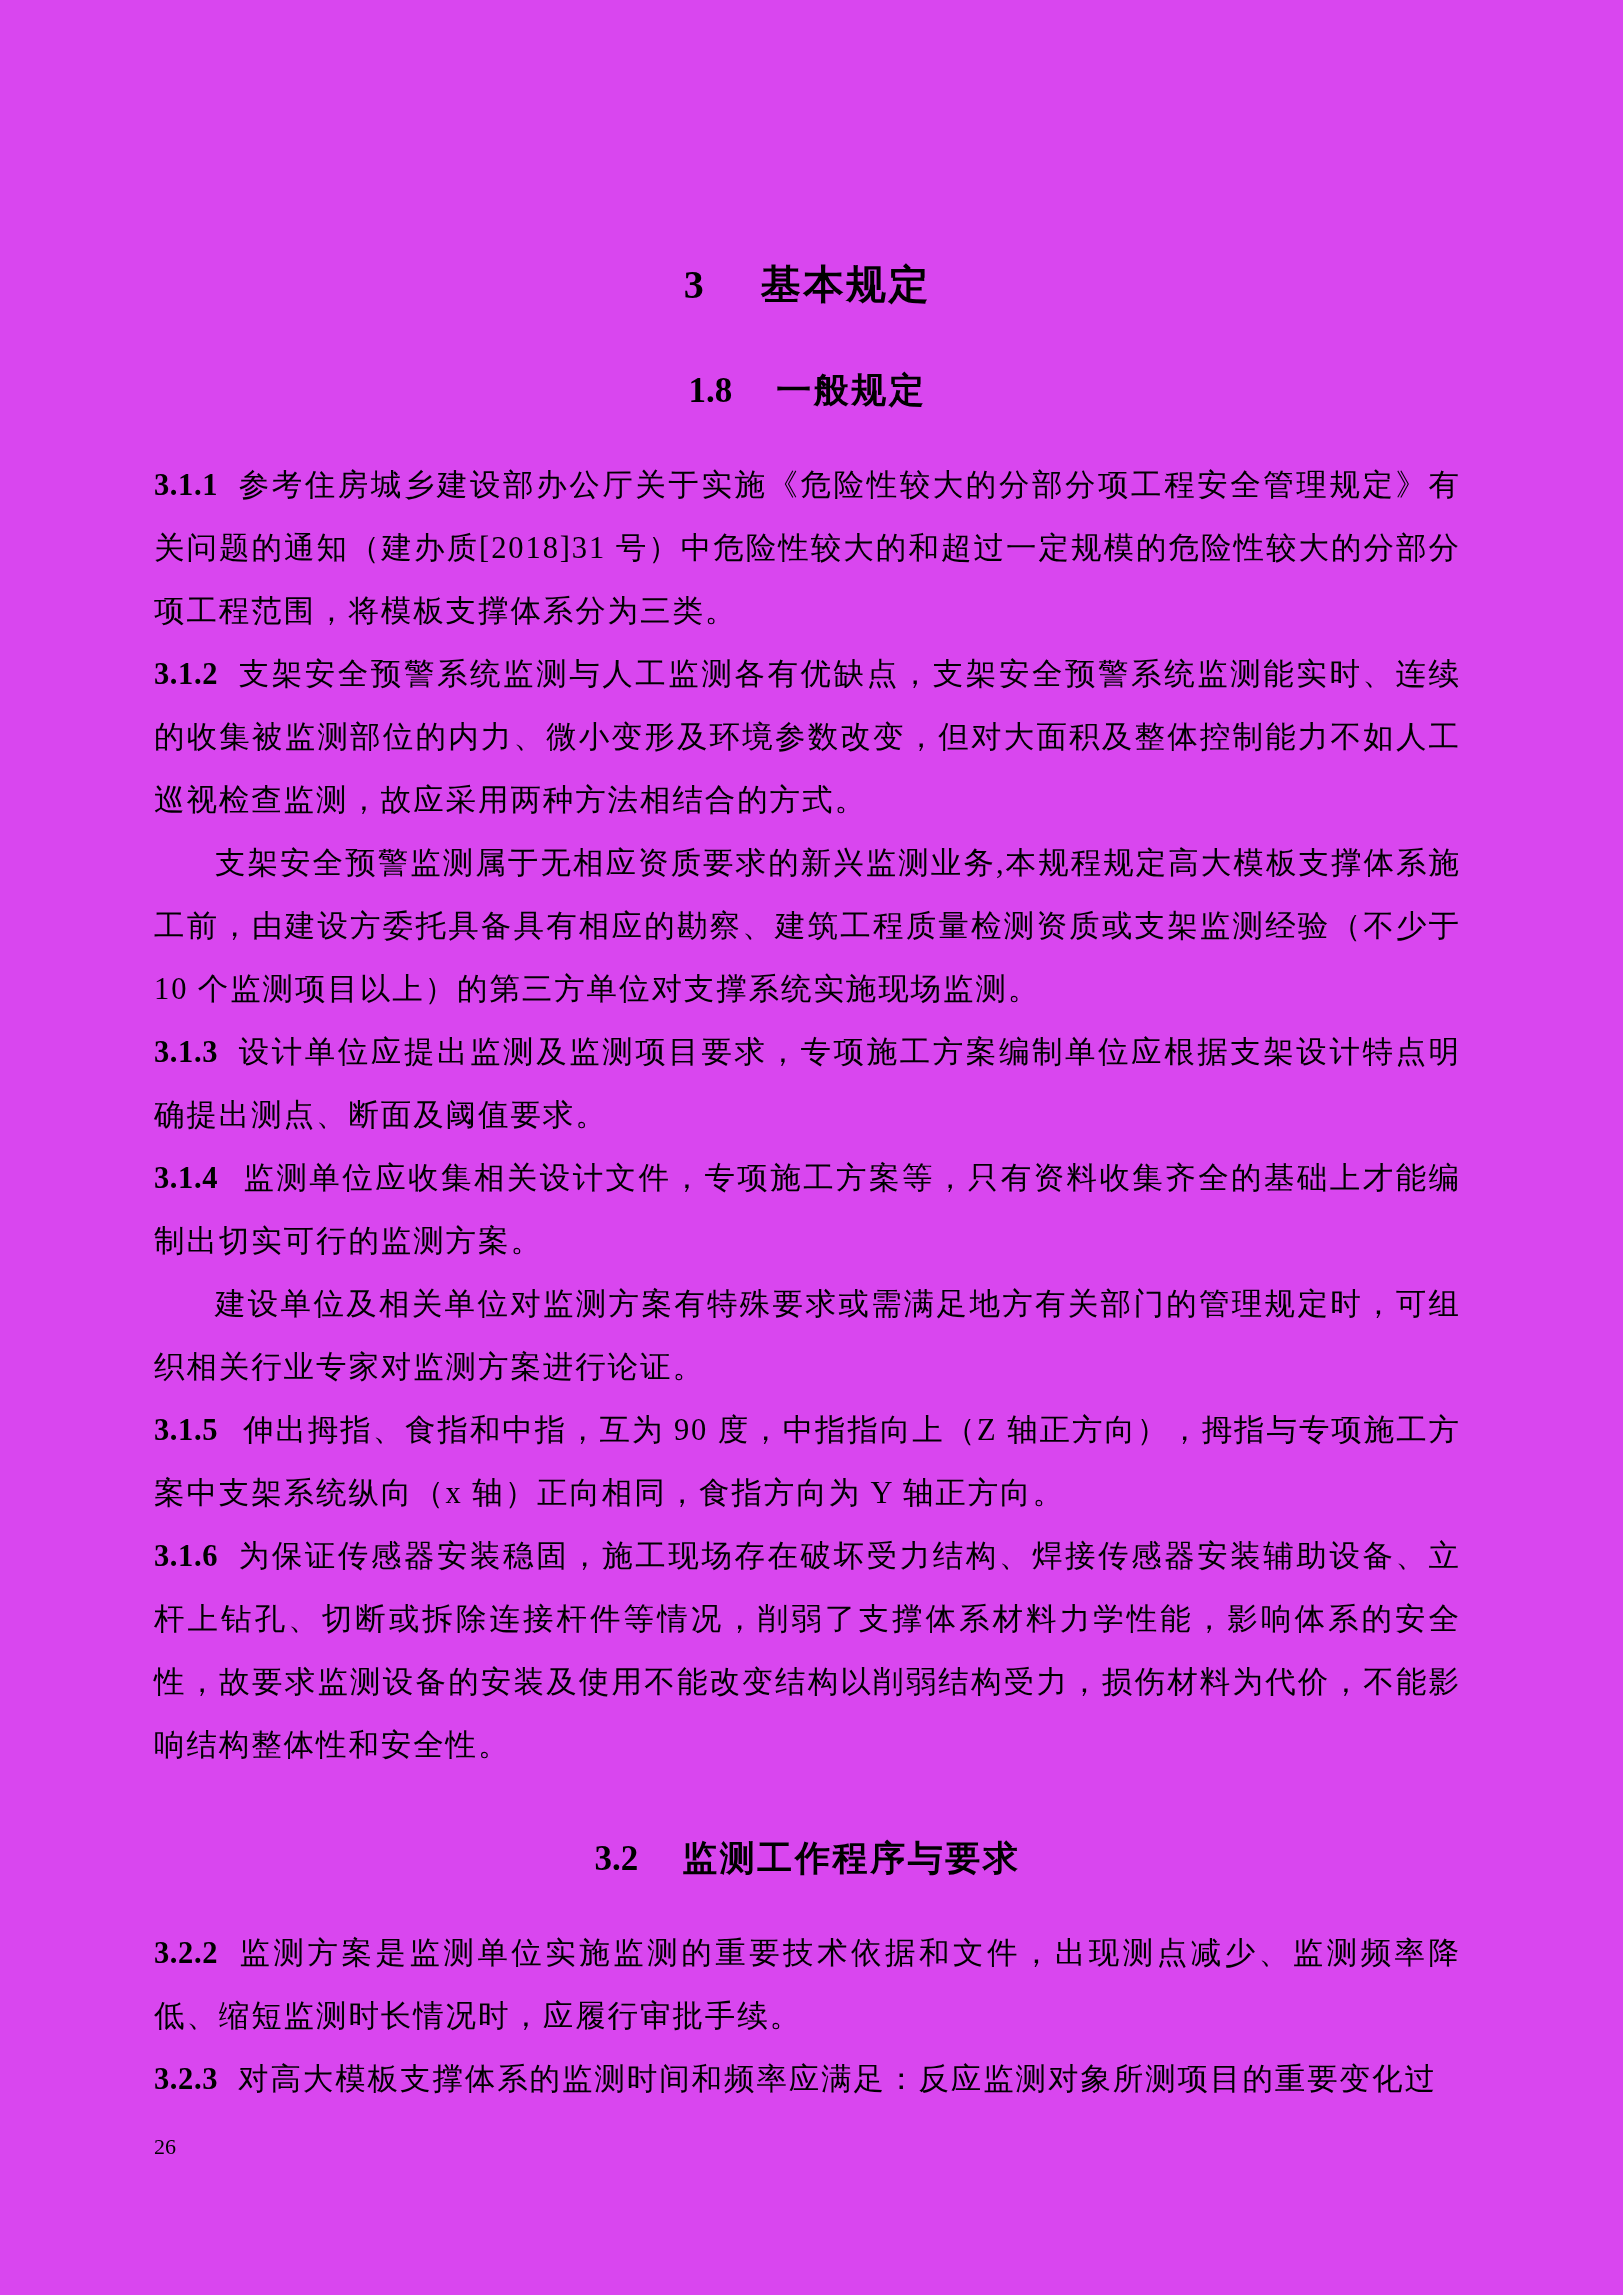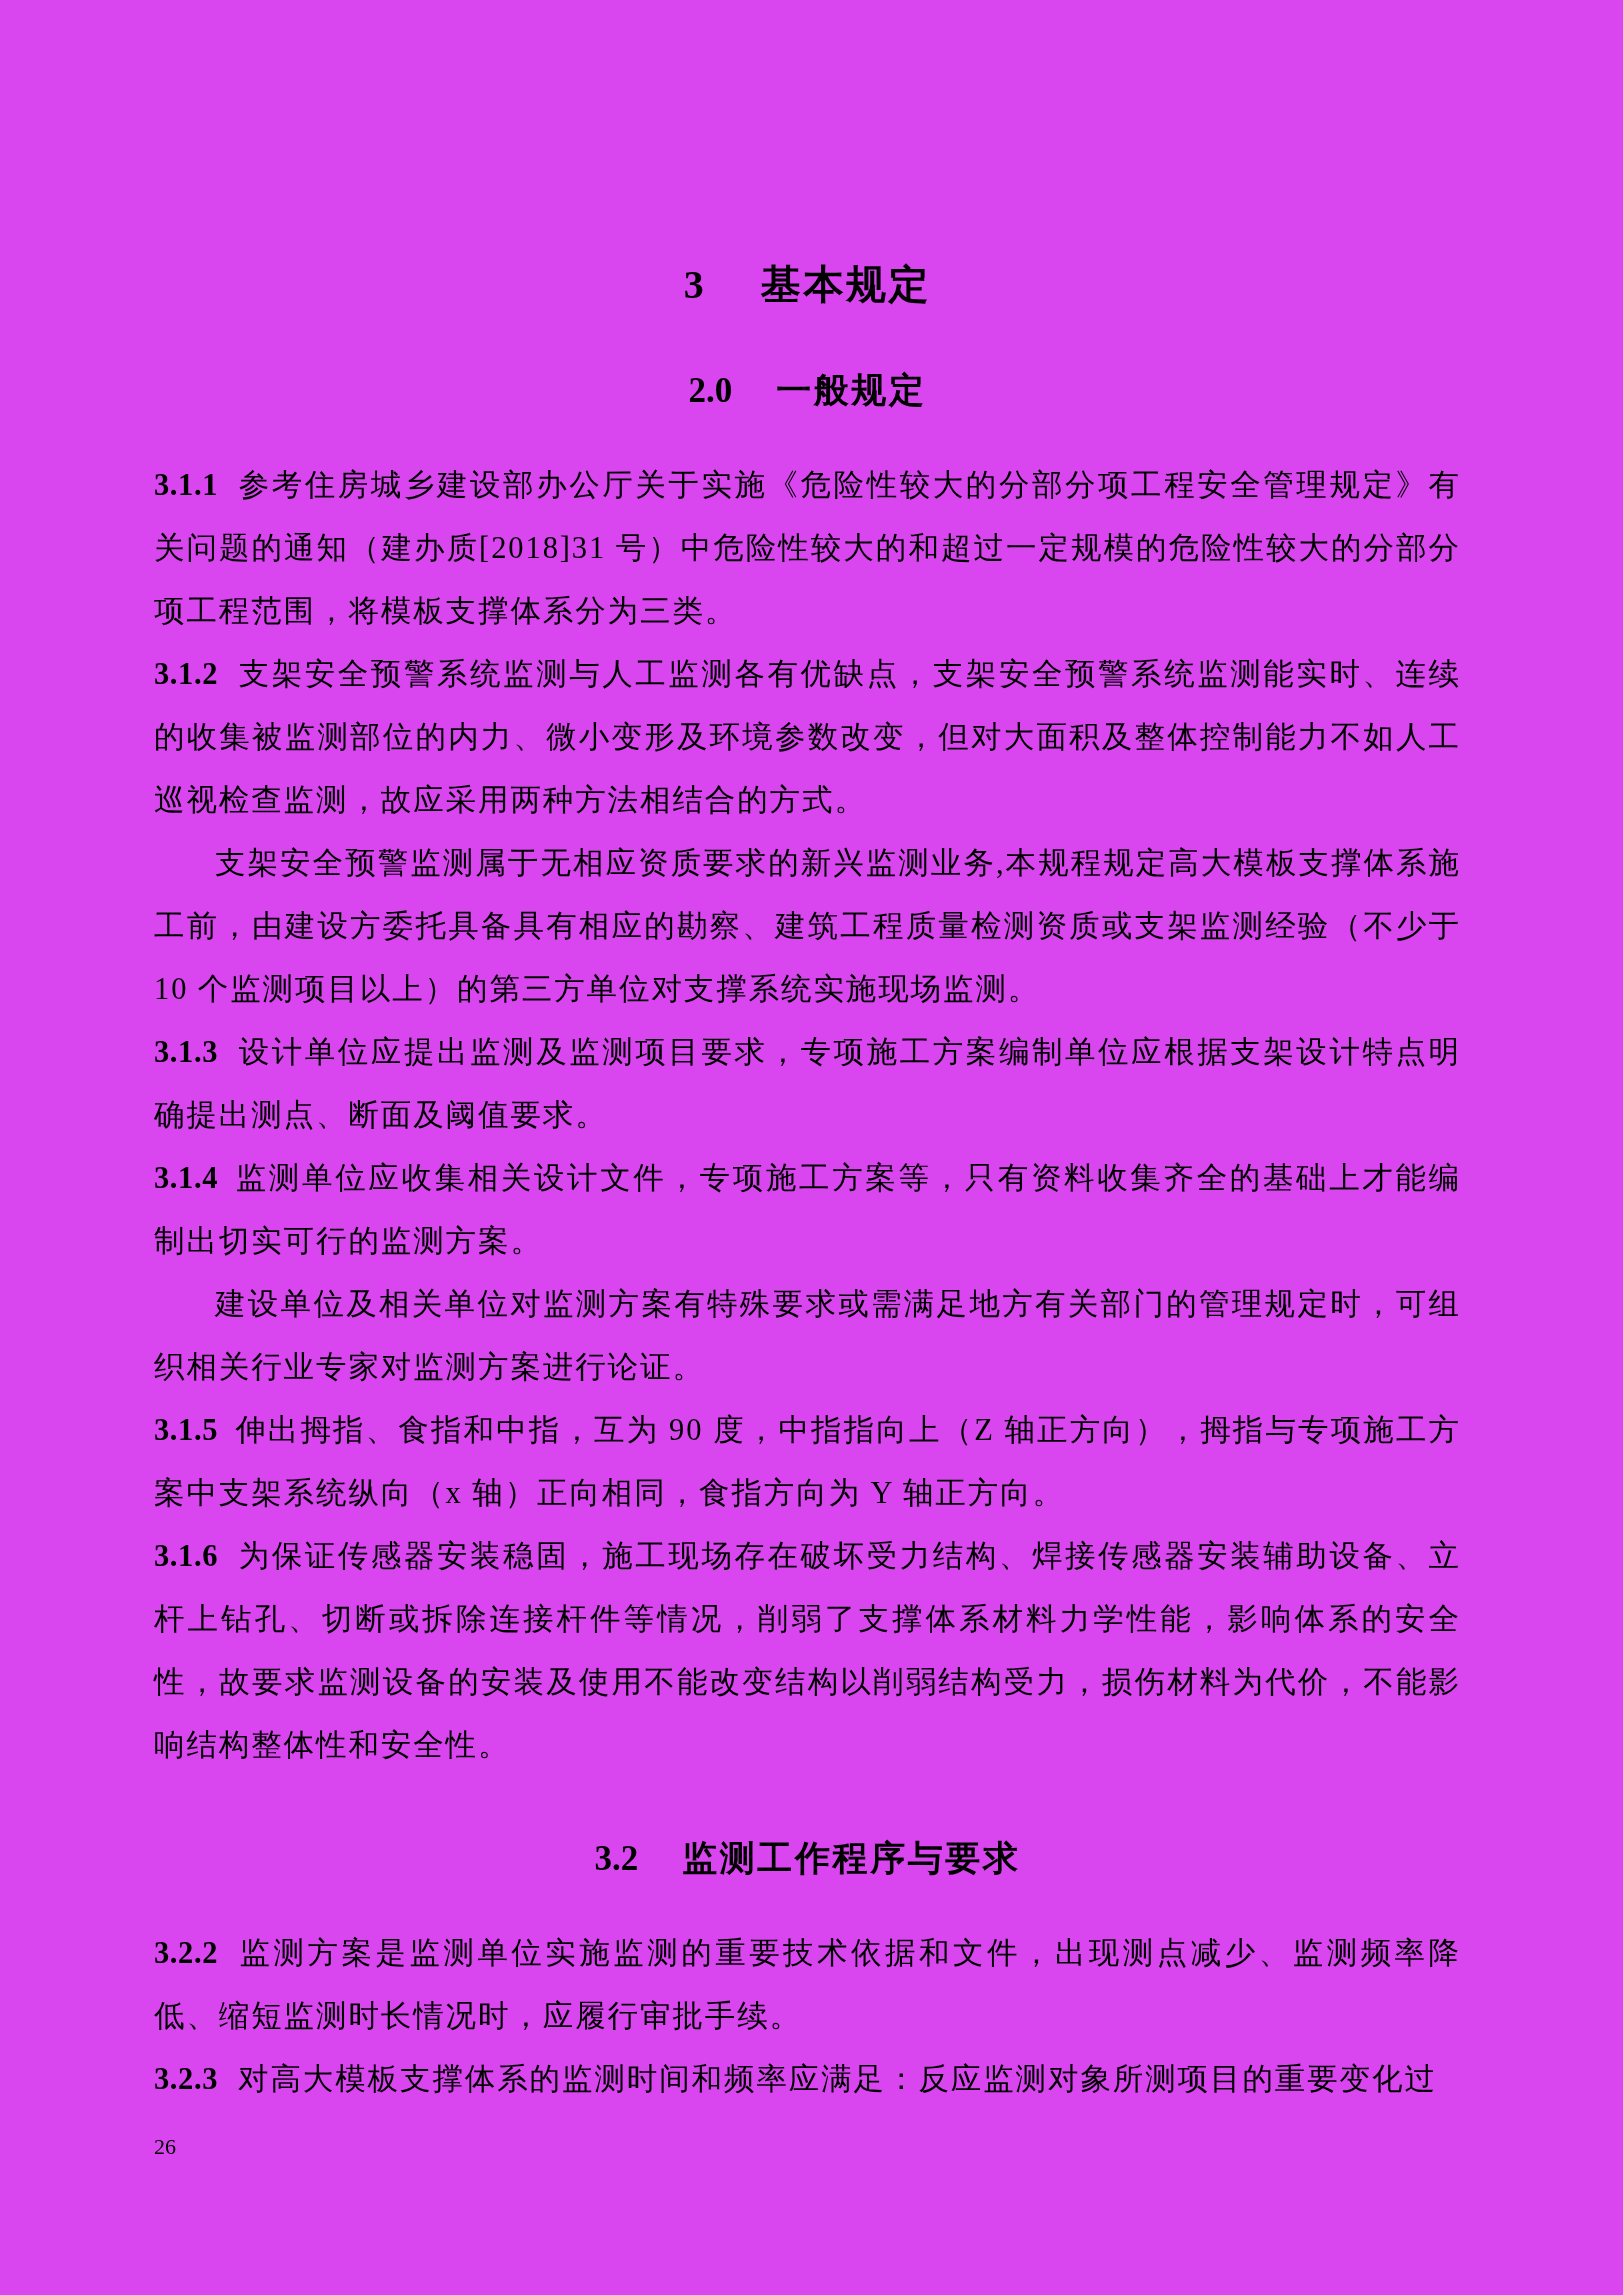--- a/index.html
+++ b/index.html
@@ -59,40 +59,40 @@
   }
   p.body-para.indent {
     text-indent: 2em;
   }
   .clause-num {
     font-weight: bold;
     letter-spacing: 0.6px;
     margin-right: 20px;
   }
   p.tight .clause-num {
-    margin-right: 17px;
+    margin-right: 25px;
   }
   .page-number {
     position: absolute;
     left: 154px;
     top: 2127px;
     font-size: 22px;
     line-height: 39px;
   }
 </style>
 </head>
 <body>
 
 <div class="page">
   <div class="content">
 
     <h1 class="chapter-heading"><span class="h-num">3</span><span>基本规定</span></h1>
 
     <section>
-      <h2 class="section-heading"><span class="h-num">2.0</span><span>一般规定</span></h2>
+      <h2 class="section-heading"><span class="h-num">1.8</span><span>一般规定</span></h2>
       <div class="section-body">
           <p class="body-para"><span class="clause-num">3.1.1</span>参考住房城乡建设部办公厅关于实施《危险性较大的分部分项工程安全管理规定》有关问题的通知（建办质[2018]31 号）中危险性较大的和超过一定规模的危险性较大的分部分项工程范围，将模板支撑体系分为三类。</p>
           <p class="body-para"><span class="clause-num">3.1.2</span>支架安全预警系统监测与人工监测各有优缺点，支架安全预警系统监测能实时、连续的收集被监测部位的内力、微小变形及环境参数改变，但对大面积及整体控制能力不如人工巡视检查监测，故应采用两种方法相结合的方式。</p>
           <p class="body-para indent">支架安全预警监测属于无相应资质要求的新兴监测业务,本规程规定高大模板支撑体系施工前，由建设方委托具备具有相应的勘察、建筑工程质量检测资质或支架监测经验（不少于 10 个监测项目以上）的第三方单位对支撑系统实施现场监测。</p>
           <p class="body-para"><span class="clause-num">3.1.3</span>设计单位应提出监测及监测项目要求，专项施工方案编制单位应根据支架设计特点明确提出测点、断面及阈值要求。</p>
           <p class="body-para tight"><span class="clause-num">3.1.4</span>监测单位应收集相关设计文件，专项施工方案等，只有资料收集齐全的基础上才能编制出切实可行的监测方案。</p>
           <p class="body-para indent">建设单位及相关单位对监测方案有特殊要求或需满足地方有关部门的管理规定时，可组织相关行业专家对监测方案进行论证。</p>
           <p class="body-para tight"><span class="clause-num">3.1.5</span>伸出拇指、食指和中指，互为 90 度，中指指向上（Z 轴正方向），拇指与专项施工方案中支架系统纵向（x 轴）正向相同，食指方向为 Y 轴正方向。</p>
           <p class="body-para"><span class="clause-num">3.1.6</span>为保证传感器安装稳固，施工现场存在破坏受力结构、焊接传感器安装辅助设备、立杆上钻孔、切断或拆除连接杆件等情况，削弱了支撑体系材料力学性能，影响体系的安全性，故要求监测设备的安装及使用不能改变结构以削弱结构受力，损伤材料为代价，不能影响结构整体性和安全性。</p>
         </div>

